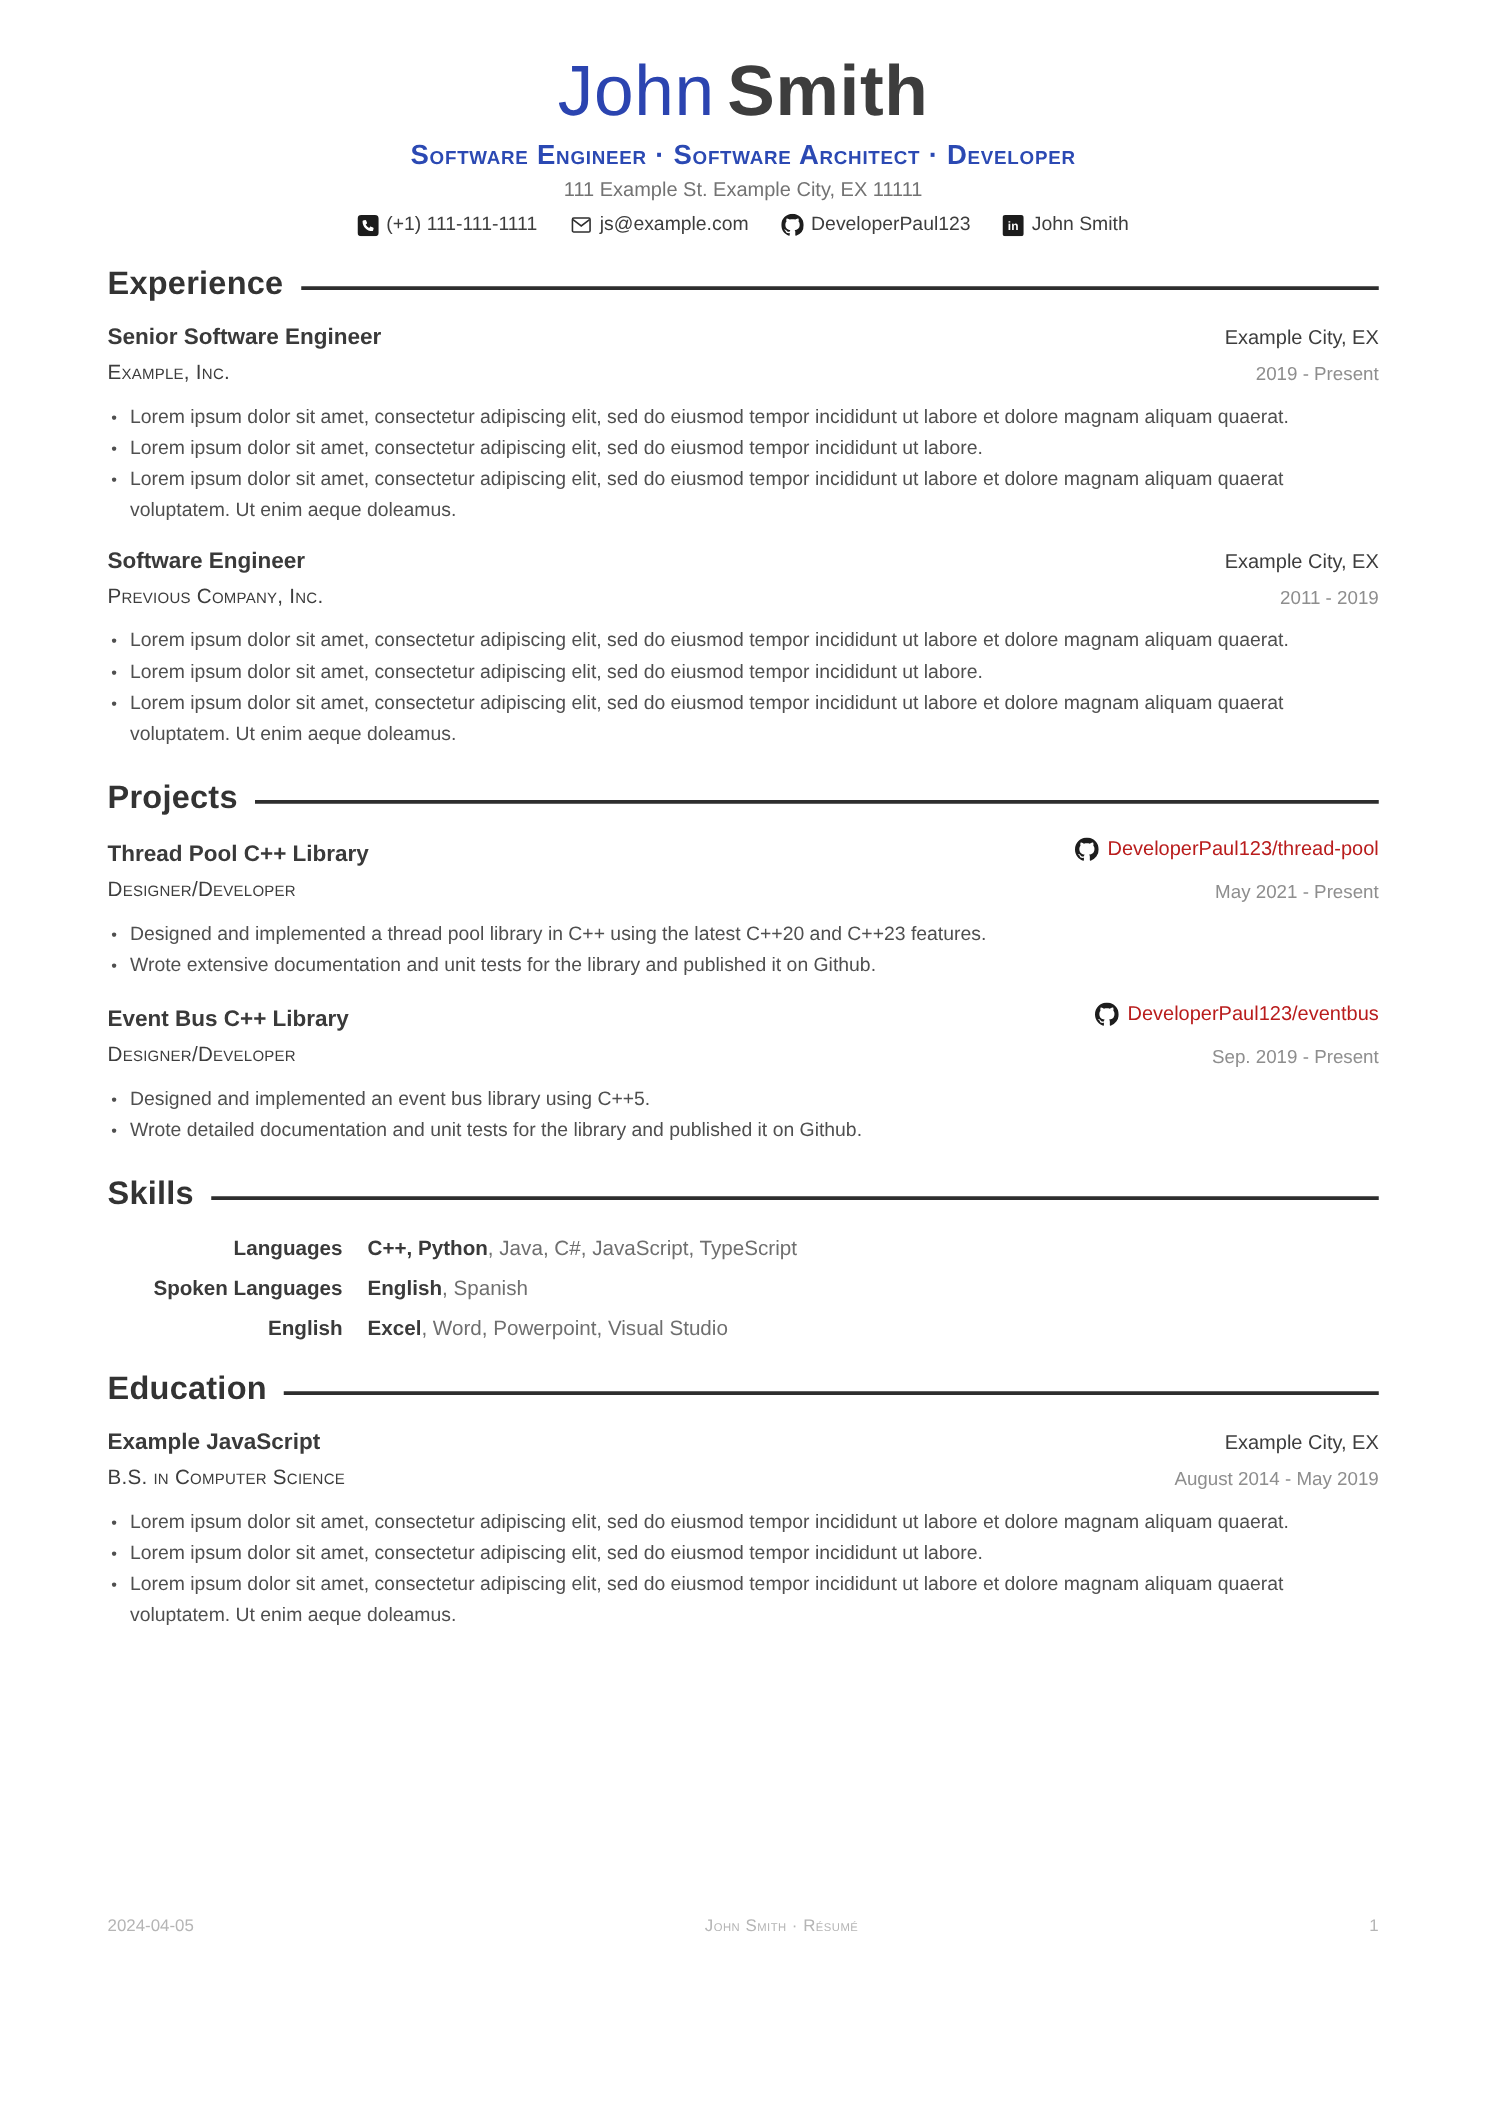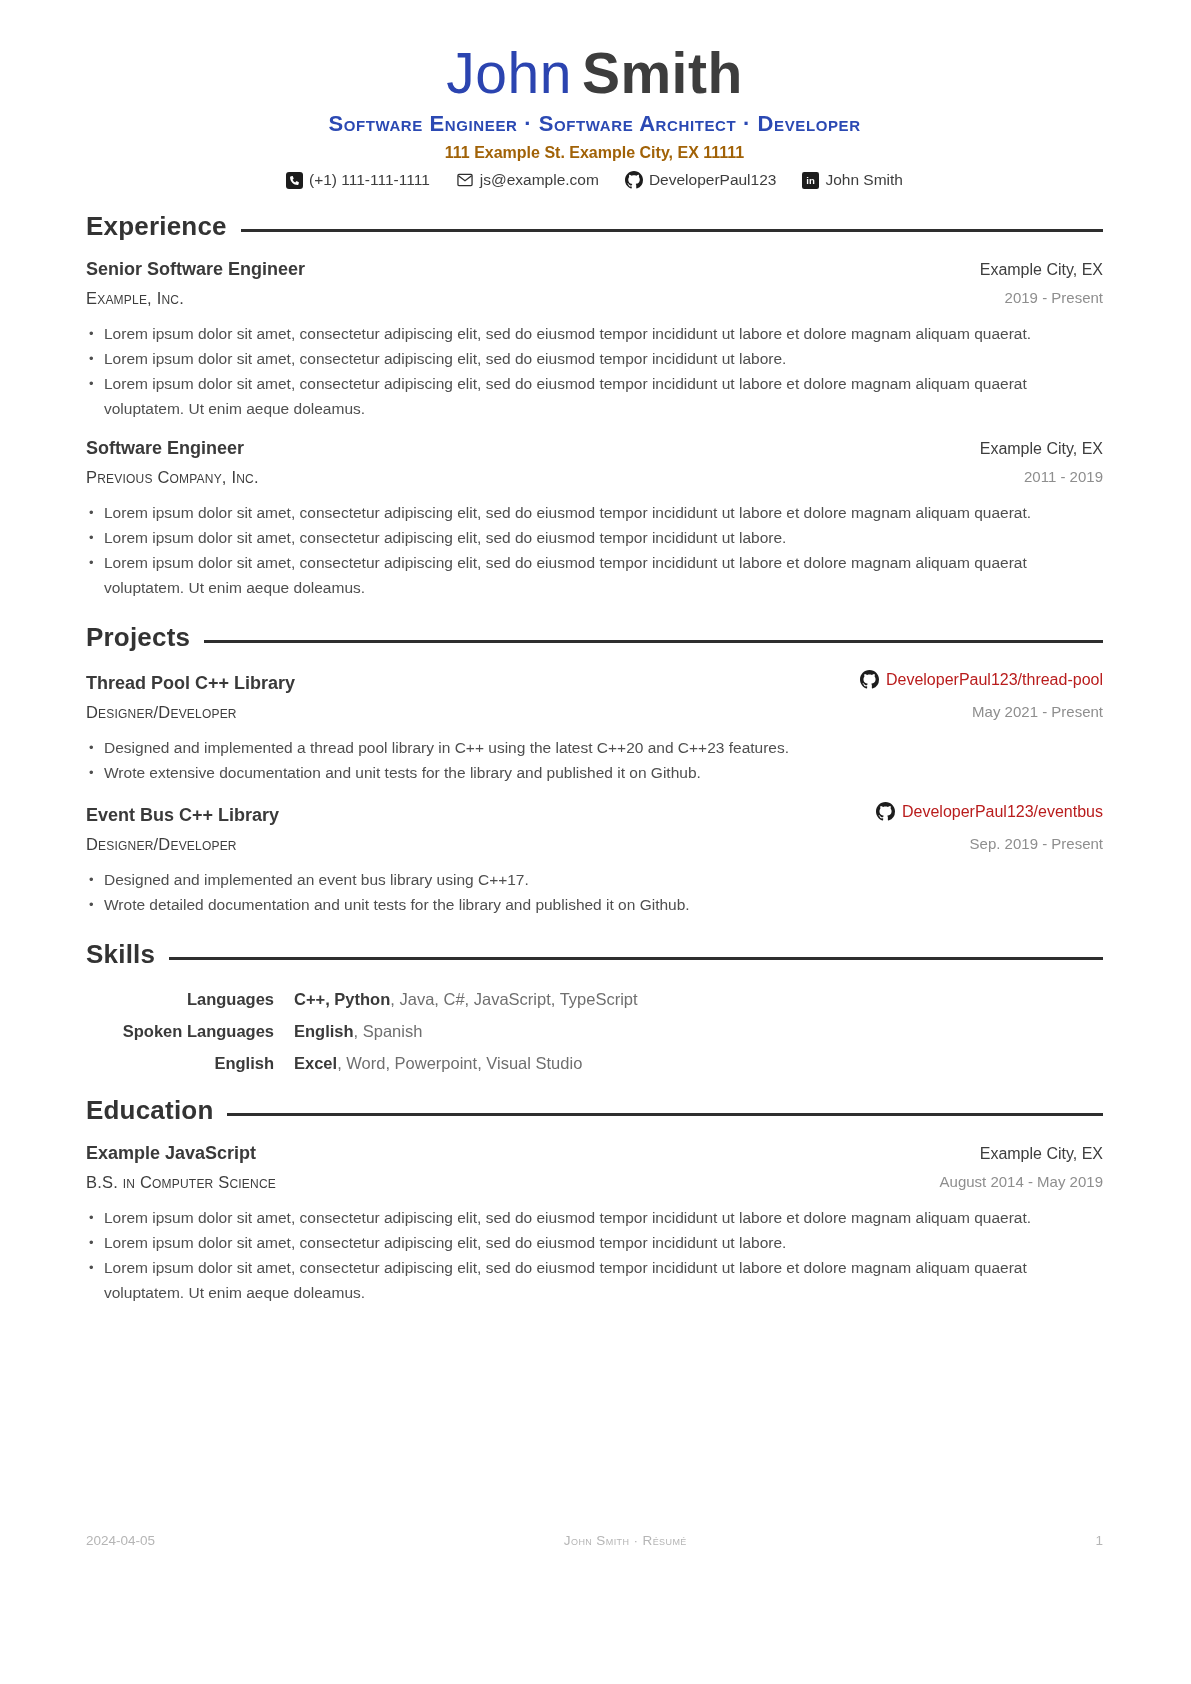--- a/index.html
+++ b/index.html
@@ -13,38 +13,38 @@
 
   
   .hdr { text-align:center; }
   .name { font-size:57px; line-height:1.04; letter-spacing:0.5px; }
   .name .first { color:#2b44b0; font-weight:300; }
   .name .last  { color:#3d3d3d; font-weight:700; margin-left:10px; }
   .tagline {
     margin-top:8px; color:#2b49b3; font-size:22px; font-weight:600;
     font-variant:small-caps; letter-spacing:0.6px;
   }
-  .address { margin-top:7px; font-size:16px; font-weight:700; color:#a16207; }
+  .address { margin-top:7px; font-size:16px; font-weight:400; color:#737373; }
   .contacts {
     margin-top:9px; display:flex; justify-content:center; align-items:center;
     gap:26px; font-size:15.5px; color:#3d3d3d;
   }
   .contact-item { display:flex; align-items:center; gap:6px; cursor:pointer; }
   .contact-item svg { display:block; }
 
   
   .sec-head { display:flex; align-items:center; gap:14px; margin-top:22px; }
   .sec-head h2 { font-size:26px; font-weight:700; color:#333333; letter-spacing:0.2px; }
   .sec-rule { flex:1; height:3px; background:#2e2e2e; margin-top:8px; }
 
   article { margin-top:17px; }
   .row1 { display:flex; justify-content:space-between; align-items:baseline; }
   .row1 h3 { font-size:18px; font-weight:700; color:#3a3a3a; }
   .loc { font-size:16px; color:#3d3d3d; }
-  .row2 { display:flex; justify-content:space-between; align-items:flex-start; margin-top:9px; }
+  .row2 { display:flex; justify-content:space-between; align-items:flex-end; margin-top:9px; }
   .smallcaps { font-variant:small-caps; }
   .company { font-size:16.5px; color:#3d3d3d; letter-spacing:0.2px; }
   .dates { font-size:15px; color:#8e8e8e; }
   .repo-link { display:flex; align-items:center; gap:7px; font-size:16px; color:#b91c1c; cursor:pointer; }
   .repo-link svg { display:block; }
 
   ul.bullets { list-style:none; margin-top:13px; }
   ul.bullets li {
     position:relative; padding-left:18px; color:#4f4f4f;
     font-size:15.5px; line-height:25px;
@@ -199,21 +199,21 @@
                 </svg>
               </span>
             <span>DeveloperPaul123/eventbus</span>
           </div>
         </div>
         <div class="row2">
           <div class="company smallcaps">Designer/Developer</div>
           <div class="dates">Sep. 2019 - Present</div>
         </div>
         <ul class="bullets">
-          <li>Designed and implemented an event bus library using C++17.</li>
+          <li>Designed and implemented an event bus library using C++5.</li>
           <li>Wrote detailed documentation and unit tests for the library and published it on Github.</li>
         </ul>
       </article>
     </section>
 
     <section>
       <div class="sec-head">
         <h2>Skills</h2>
         <div class="sec-rule"></div>
       </div>

